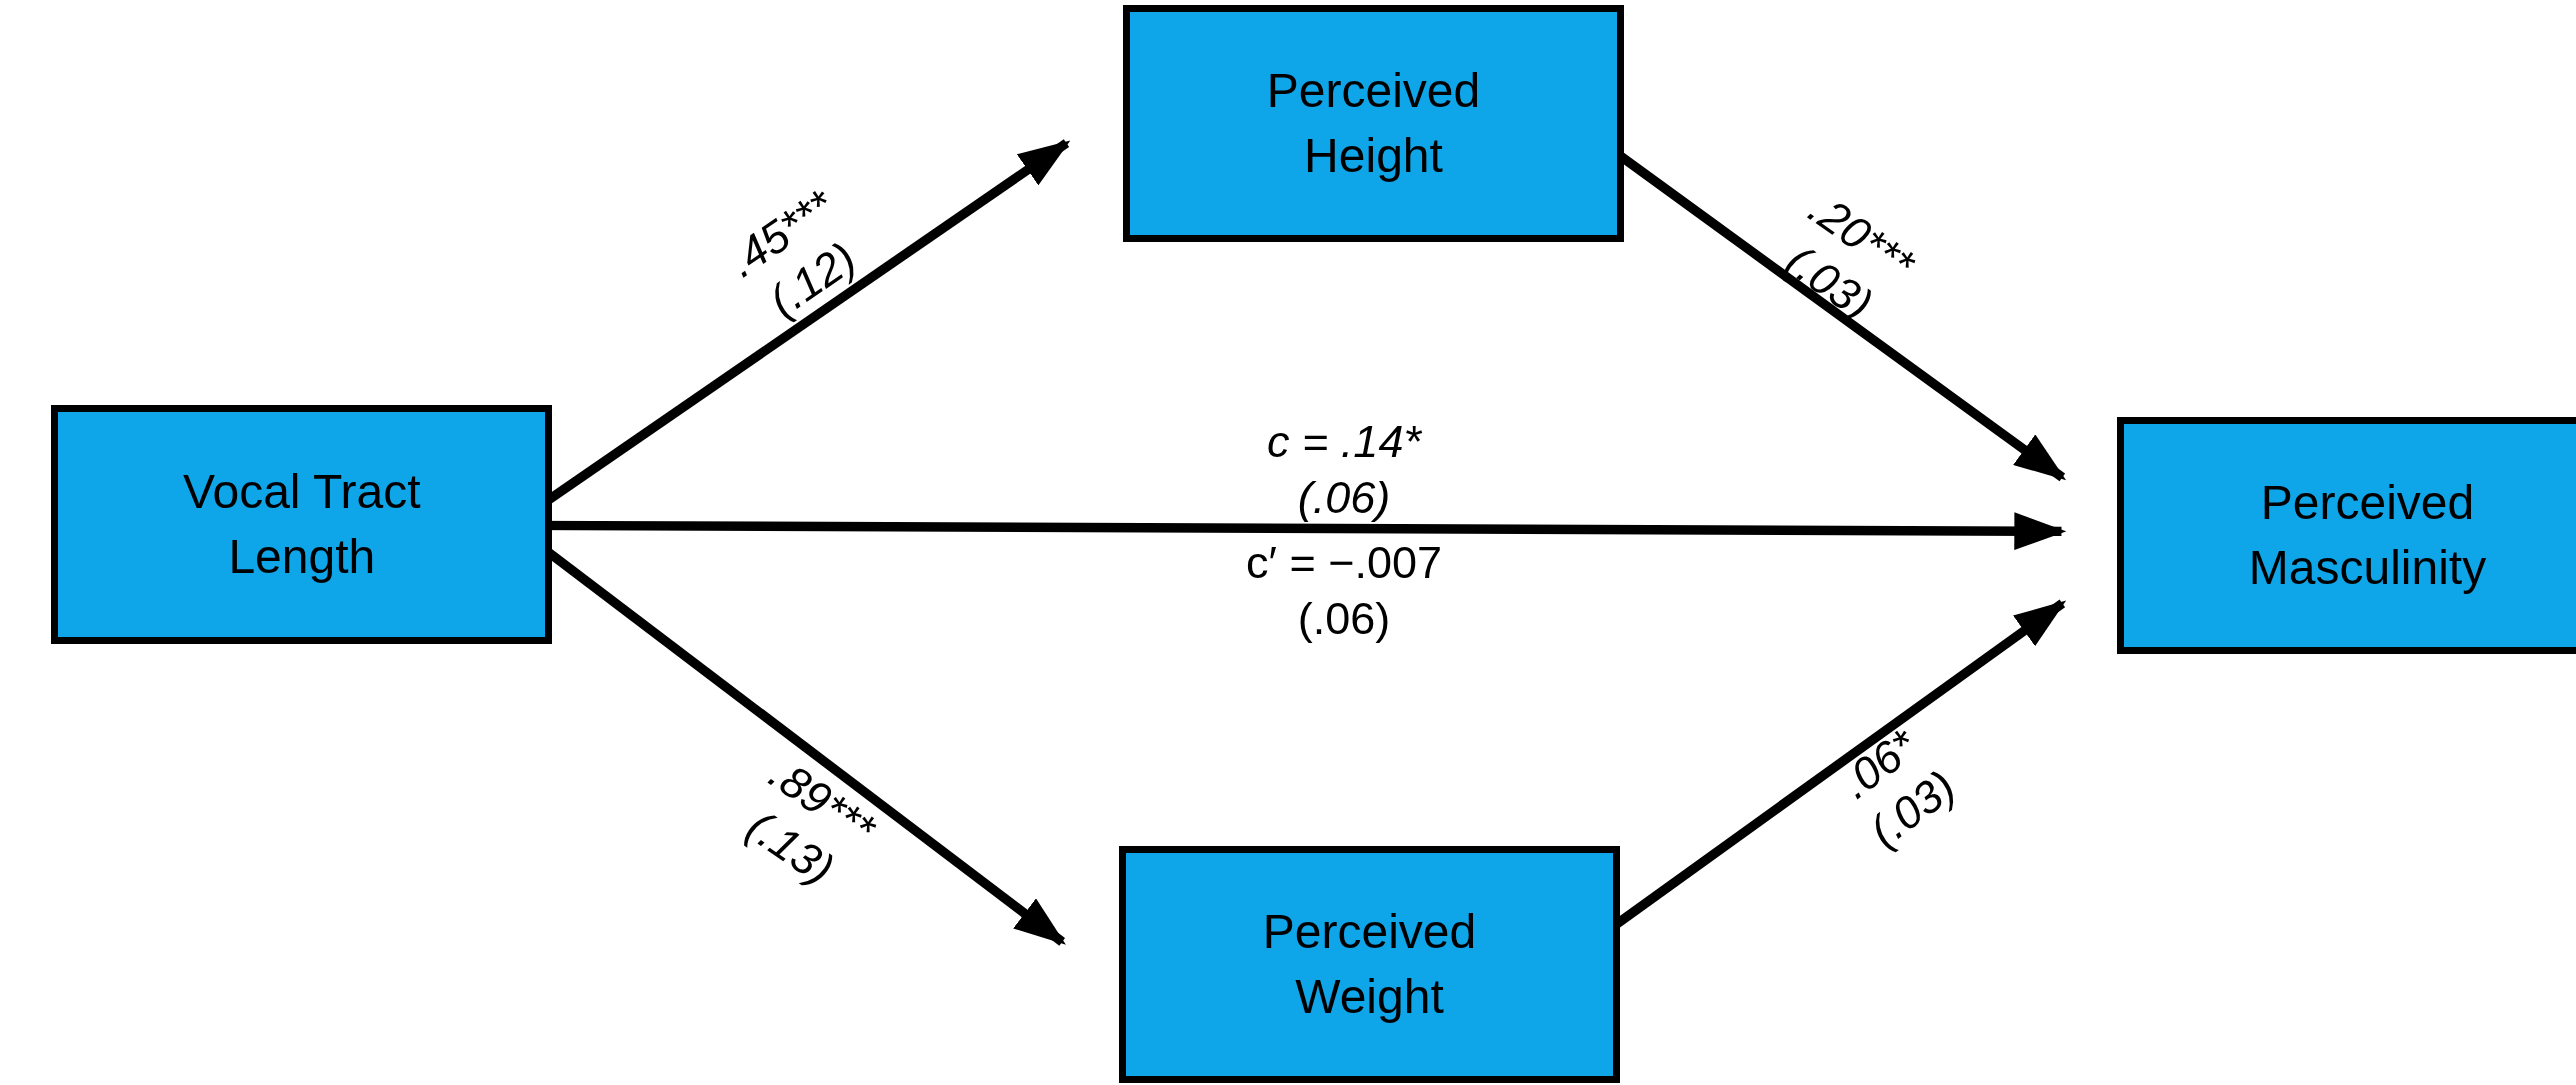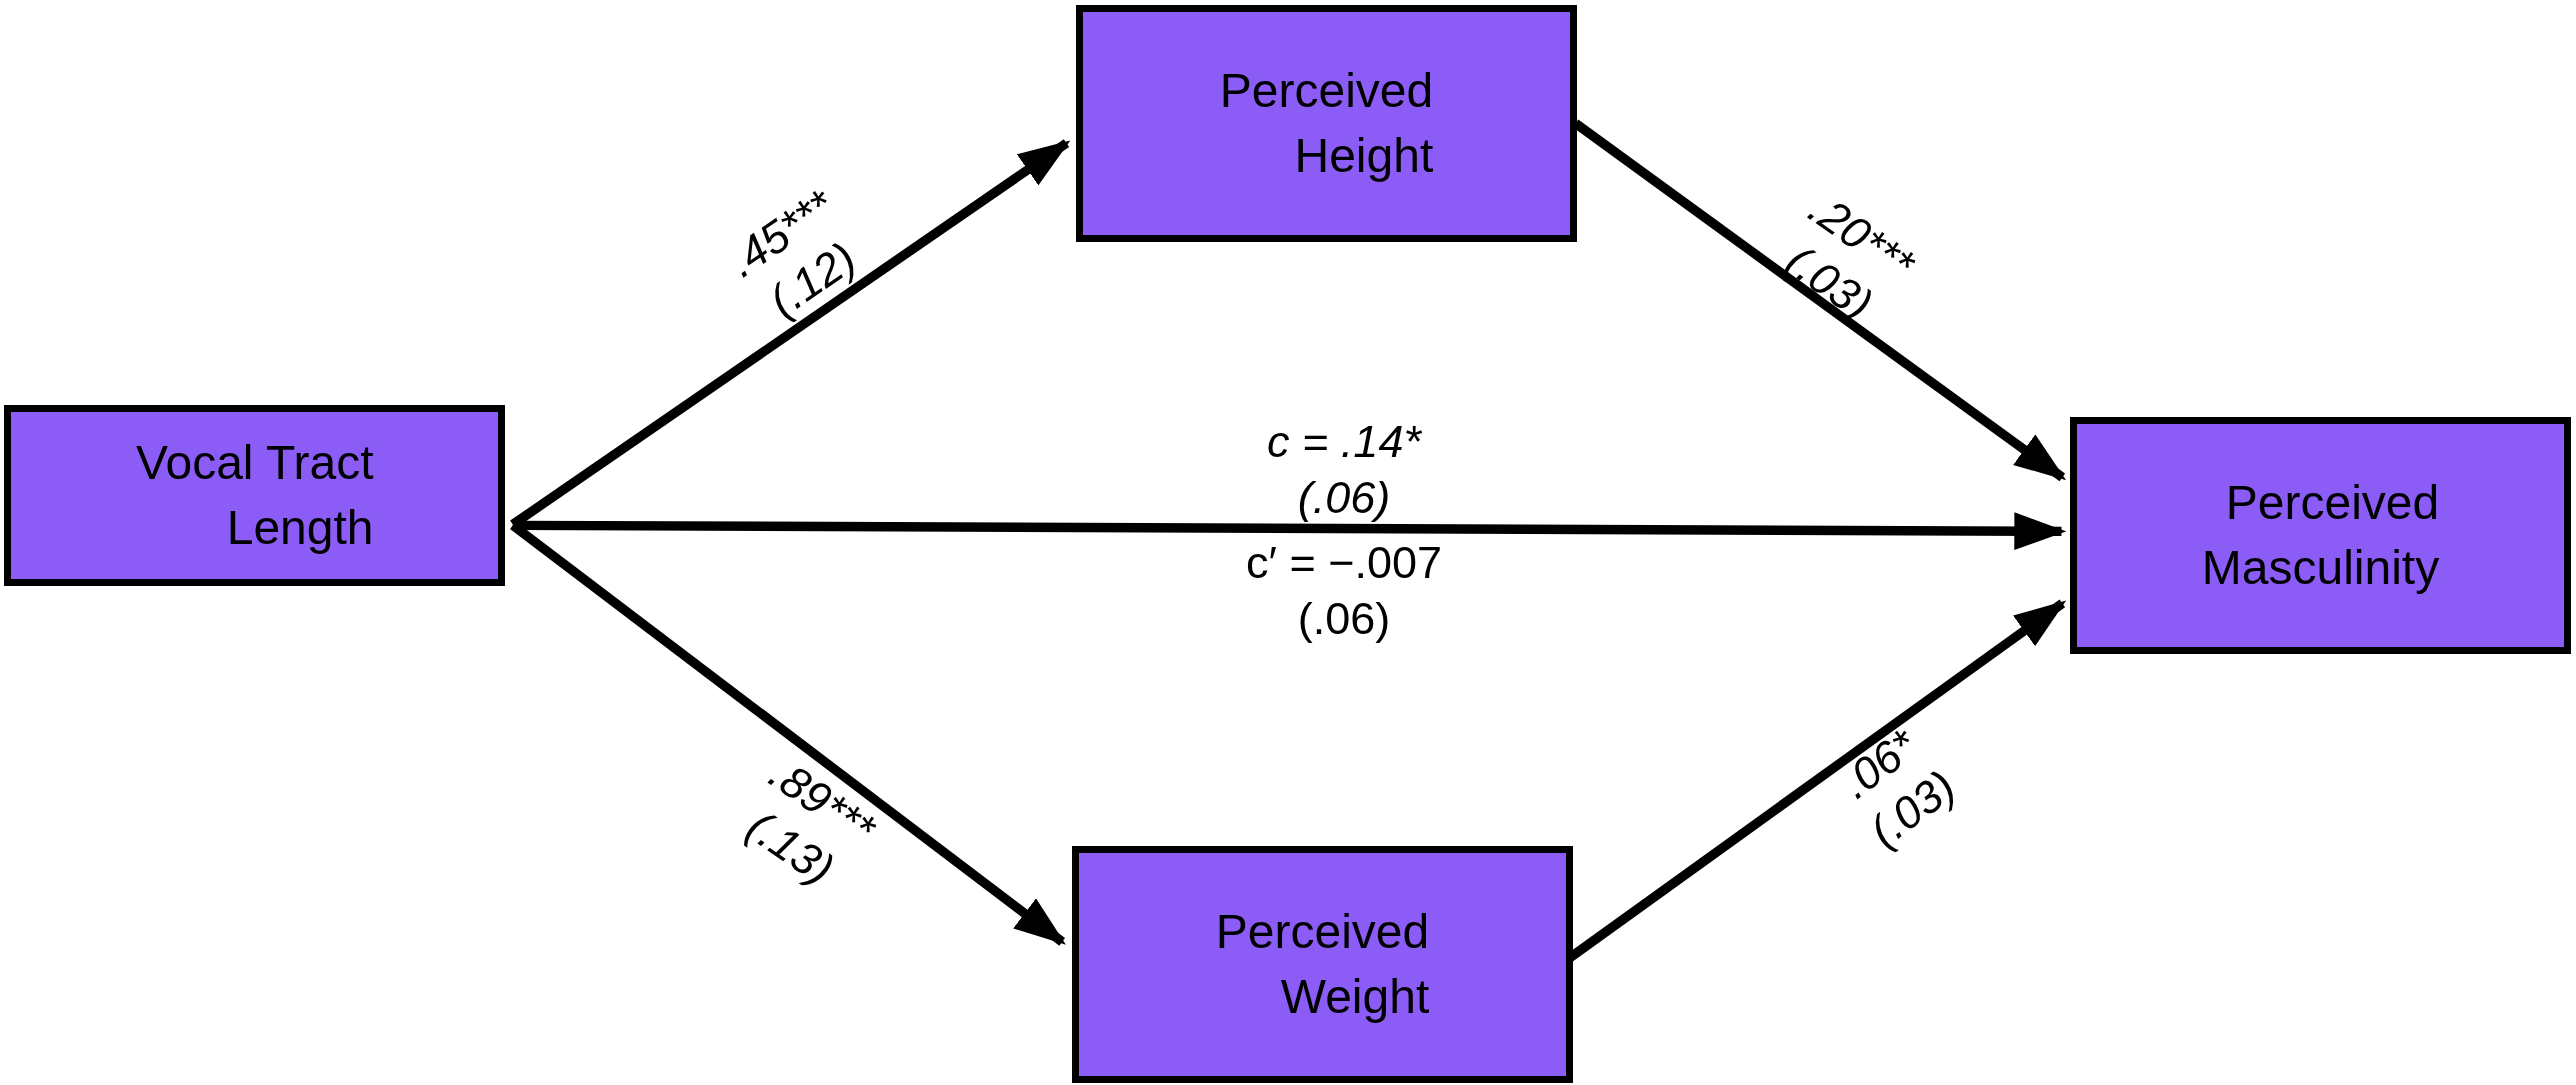--- a/index.html
+++ b/index.html
@@ -23,30 +23,31 @@
     height: 1085px;
   }
   svg.arrows line {
     stroke: #000000;
     stroke-width: 11;
   }
   .node {
     position: absolute;
     box-sizing: border-box;
     border: 7.7px solid #000000;
-    background: #8b5cf6;
+    background: #0ea5e9;
     display: flex;
     align-items: center;
     justify-content: center;
-    text-align: right;
+    text-align: center;
     white-space: pre-line;
     font-size: 48px;
     line-height: 1.35;
+    margin-left: 47px;
   }
-  .box-vtl    { left: 4.3px;    top: 405px; width: 501px; height: 181px; }
+  .box-vtl    { left: 4.3px;    top: 405px; width: 501px; height: 239px; }
   .box-height { left: 1076px; top: 5.1px;   width: 501px; height: 237px; }
   .box-weight { left: 1072px; top: 846px; width: 501px; height: 237px; }
   .box-masc   { left: 2070px; top: 417px; width: 501px; height: 237px; }
 
   .edge-label {
     position: absolute;
     text-align: center;
     font-size: 45px;
     line-height: 1.25;
     white-space: nowrap;

